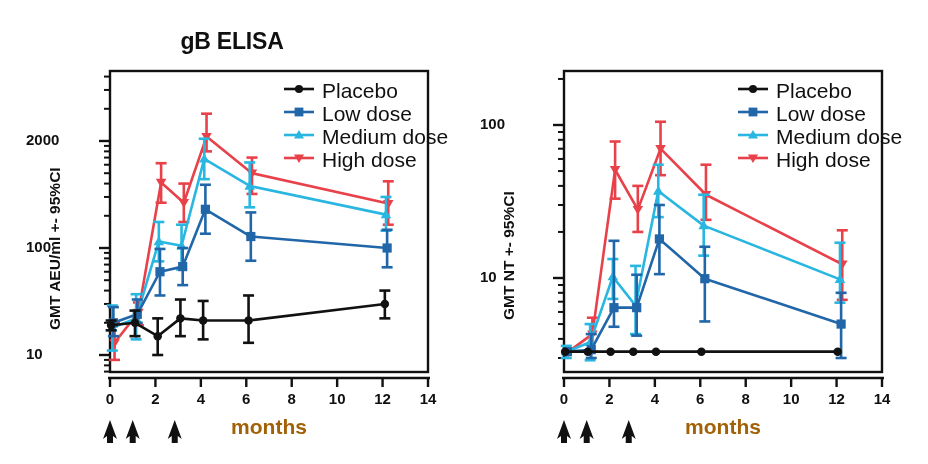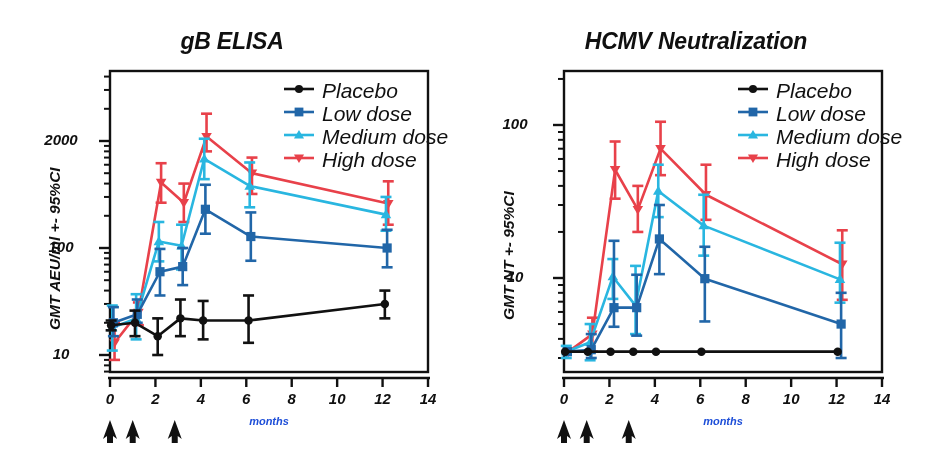--- a/index.html
+++ b/index.html
@@ -10,21 +10,20 @@
   body {
     width: 928px;
     height: 464px;
     font-family: "Liberation Sans", sans-serif;
     overflow: hidden;
   }
   .figure {
     position: relative;
     width: 928px;
     height: 392px;
-    font-style: italic;
   }
   .panel {
     position: absolute;
     top: 0;
     height: 464px;
   }
   #panel-left  { left: 0px;   width: 464px; }
   #panel-right { left: 464px; width: 464px; }
 
   .panel-title {
@@ -43,33 +42,33 @@
     position: absolute;
     font-size: 15.5px;
     font-weight: bold;
     color: #101010;
     white-space: nowrap;
     transform-origin: 0 0;
     transform: rotate(-90deg);
   }
   .xlabel {
     position: absolute;
-    font-size: 11px;
+    font-size: 21px;
     font-weight: bold;
-    color: #1d4ed8;
+    color: #a16207;
     white-space: nowrap;
   }
   .tick-text {
     position: absolute;
     font-size: 15px;
     font-weight: bold;
     color: #101010;
     white-space: nowrap;
   }
-  .ytick-text { text-align: center; }
+  .ytick-text { text-align: left; }
   .xtick-text { text-align: center; }
 
   svg.plot {
     position: absolute;
     left: 0;
     top: 0;
     width: 464px;
     height: 464px;
     overflow: visible;
   }
@@ -346,21 +345,20 @@
       <div class="tick-text xtick-text" style="left: 408px; width: 40px; top: 390px;">14</div>
       <div class="xlabel" style="left: 224px; width: 90px; text-align: center; top: 415px;">months</div>
       <div class="ylabel" style="left: 46px; top: 330px;">GMT AEU/ml +- 95%CI</div>
       <div class="legend-text" style="left: 322px; top: 79px;">Placebo</div>
       <div class="legend-text" style="left: 322px; top: 102px;">Low dose</div>
       <div class="legend-text" style="left: 322px; top: 125px;">Medium dose</div>
       <div class="legend-text" style="left: 322px; top: 148px;">High dose</div>
     </div>
 
   <div class="panel" id="panel-right">
-    <div class="panel-title">HCMV Neutralization</div>
     <svg class="plot" id="svg-right">
         <g>
           <rect x="100" y="71" width="318" height="301" fill="none" stroke="#111" stroke-width="2.4"></rect>
         </g>
         <g>
           <line x1="100" y1="358.00044802789165" x2="94" y2="358.00044802789165" stroke="#111" stroke-width="2"></line>
           <line x1="100" y1="338.88482132682174" x2="94" y2="338.88482132682174" stroke="#111" stroke-width="2"></line>
           <line x1="100" y1="324.0575893365891" x2="94" y2="324.0575893365891" stroke="#111" stroke-width="2"></line>
           <line x1="100" y1="311.94285869130255" x2="94" y2="311.94285869130255" stroke="#111" stroke-width="2"></line>
           <line x1="100" y1="301.6999998778187" x2="94" y2="301.6999998778187" stroke="#111" stroke-width="2"></line>

